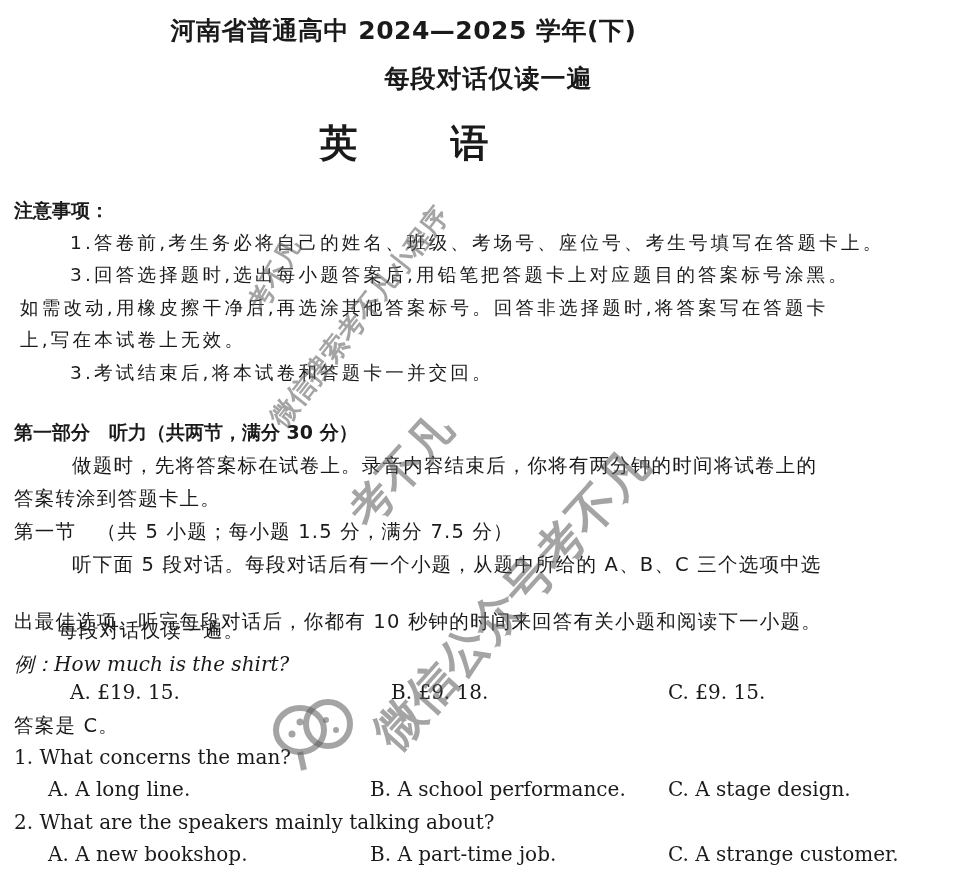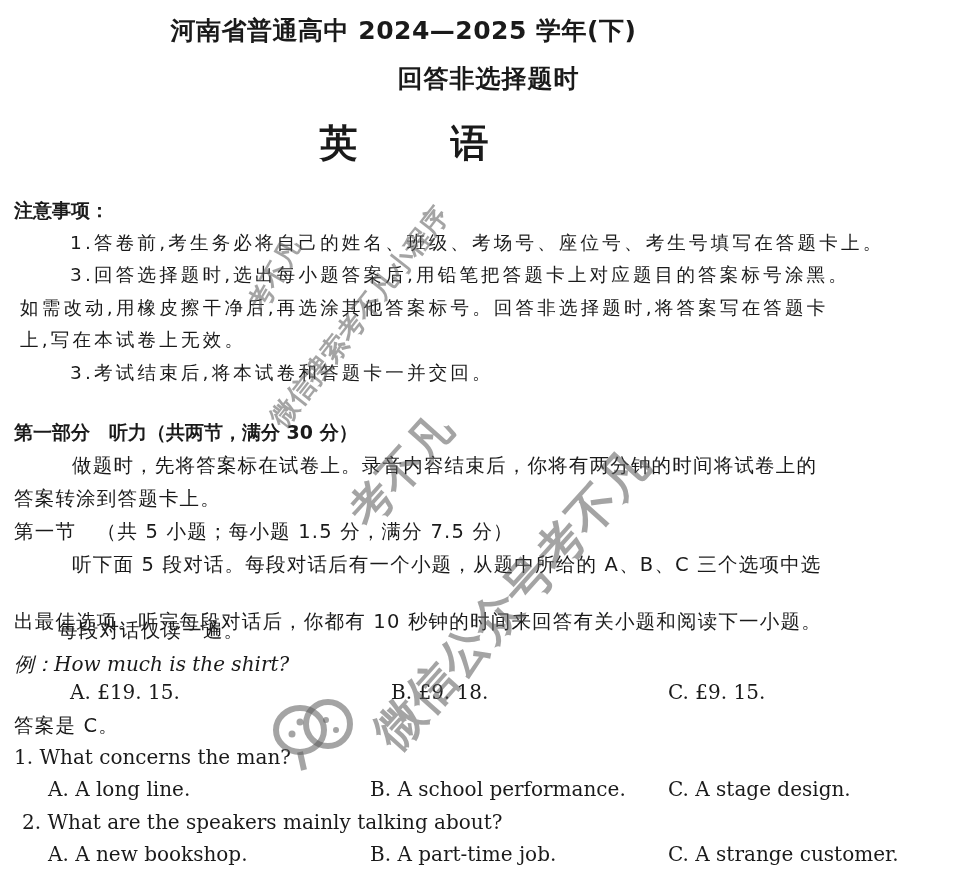--- a/index.html
+++ b/index.html
@@ -22,21 +22,21 @@
   .wm { position:absolute; white-space:nowrap; color:rgba(90,90,90,0.55); font-weight:bold;
         font-family:"DejaVu Sans","Liberation Sans",sans-serif; transform-origin:left top; pointer-events:none; }
   .wm-logo { position:absolute; pointer-events:none; }
 </style>
 </head>
 <body>
 
 <div class="page">
 
   <div class="line title1">河南省普通高中 2024—2025 学年(下)</div>
-  <div class="line title2">回答非选择题时</div>
+  <div class="line title2">每段对话仅读一遍</div>
   <div class="line title3">英 语</div>
 
   <div class="line notice-head">注意事项：</div>
   <div class="line body-cn" style="left:70px; top:230px;">1.答卷前,考生务必将自己的姓名、班级、考场号、座位号、考生号填写在答题卡上。</div>
   <div class="line body-cn" style="left:70px; top:262px;">3.回答选择题时,选出每小题答案后,用铅笔把答题卡上对应题目的答案标号涂黑。</div>
   <div class="line body-cn" style="left:20px; top:295px;">如需改动,用橡皮擦干净后,再选涂其他答案标号。回答非选择题时,将答案写在答题卡</div>
   <div class="line body-cn" style="left:20px; top:327px;">上,写在本试卷上无效。</div>
   <div class="line body-cn" style="left:70px; top:360px;">3.考试结束后,将本试卷和答题卡一并交回。</div>
 
   <div class="line sec-head" style="left:14px; top:420px;">第一部分　听力（共两节，满分 30 分）</div>
@@ -51,21 +51,21 @@
   <div class="opt" style="left:70px; top:680px;">A. £19. 15.</div>
   <div class="opt" style="left:370px; top:680px;margin-left:21px;">B. £9. 18.</div>
   <div class="opt" style="left:668px; top:680px;">C. £9. 15.</div>
   <div class="line body2" style="left:14px; top:712px;">答案是 C。</div>
 
   <div class="line en" style="left:14px; top:745px;text-align:center;">1. What concerns the man?</div>
   <div class="opt" style="left:48px; top:777px;">A. A long line.</div>
   <div class="opt" style="left:370px; top:777px;">B. A school performance.</div>
   <div class="opt" style="left:668px; top:777px;">C. A stage design.</div>
 
-  <div class="line en" style="left:14px; top:810px;margin-left:8px;">2. What are the speakers mainly talking about?</div>
+  <div class="line en" style="left:14px; top:810px;">2. What are the speakers mainly talking about?</div>
   <div class="opt" style="left:48px; top:842px;">A. A new bookshop.</div>
   <div class="opt" style="left:370px; top:842px;">B. A part-time job.</div>
   <div class="opt" style="left:668px; top:842px;">C. A strange customer.</div>
 
   <div class="wm" style="left:240px; top:300px; font-size:26px; transform:rotate(-60deg);">考不凡</div>
   <div class="wm" style="left:262px; top:412px; font-size:27px; transform:rotate(-52deg);">微信搜索考不凡小程序</div>
   <div class="wm" style="left:335px; top:500px; font-size:44px; transform:rotate(-48deg);"><span>考不凡</span></div>
   <div class="wm" style="left:360px; top:720px; font-size:48px; transform:rotate(-48deg);">微信公众号考不凡</div>
 
   <svg class="wm-logo" style="left:270px; top:690px;" width="90" height="85" viewBox="0 0 90 85">

